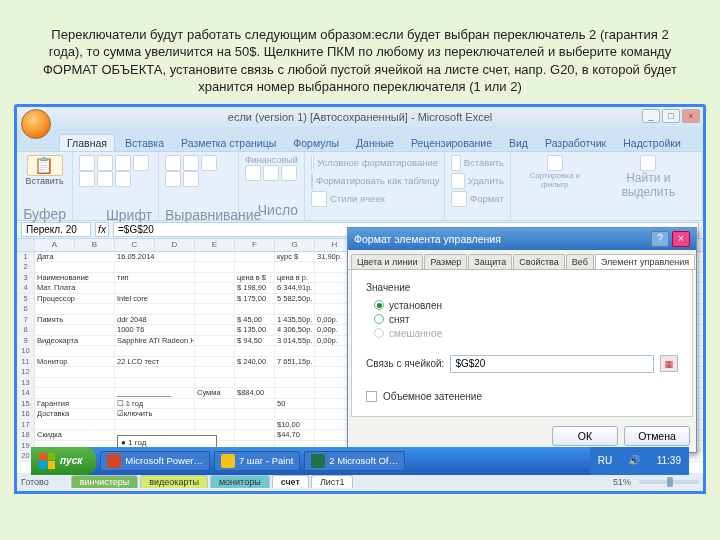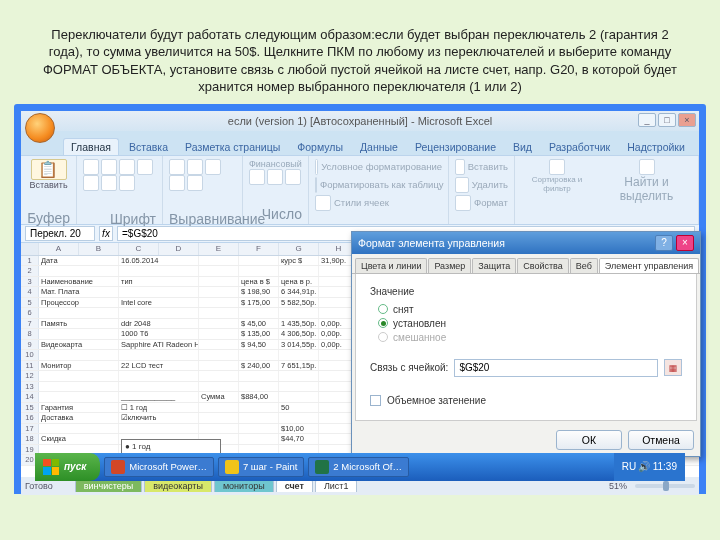--- a/index.html
+++ b/index.html
@@ -1,21 +1,21 @@
 <!DOCTYPE html>
 <html><head>
 <meta charset="utf-8">
 <style>
   * { box-sizing: border-box; margin: 0; padding: 0; }
   body { width: 720px; height: 540px; font-family: "Segoe UI", Tahoma, sans-serif; font-size: 11px; background: #e8f5d8; overflow: hidden; }
 
   .instruction { text-align: center; padding: 8px 40px 4px; font-size: 13px; line-height: 1.35; color: #222; }
   .instruction .title { font-weight: bold; }
 
-  .excel-window { margin: 4px 14px 0; border: 7px solid #3b82f6; background: #cde3f3; position: relative; height: 390px; border-radius: 3px 3px 0 0; }
+  .excel-window { margin: 4px 14px 0; border: 3px solid #3b82f6; background: #cde3f3; position: relative; height: 390px; border-radius: 3px 3px 0 0; }
 
   .titlebar { height: 20px; display: flex; align-items: center; justify-content: center; position: relative; background: linear-gradient(#e6eef6,#d4e5f3); font-size: 11px; color: #555; }
   .titlebar .win-ctrl { position: absolute; right: 3px; top: 2px; display: flex; gap: 2px; }
   .titlebar .win-btn { width: 18px; height: 14px; background: #eef5fb; border: 1px solid #9db6ce; border-radius: 2px; font-size: 9px; text-align: center; line-height: 12px; color: #556; cursor: pointer; }
   .titlebar .win-btn.close { background: #e99f91; }
   .office-btn { position:absolute; left:4px; top:2px; width:30px; height:30px; border-radius:50%; background: radial-gradient(circle at 40% 35%, #ffd27a, #f58b1f 60%, #c05812); border:1px solid #a8672d; z-index:2; }
 
   .ribbon-tabs { height: 18px; margin-top: 6px; display: flex; align-items: flex-end; padding-left: 42px; gap: 3px; font-size: 10.5px; color: #3b66a3; }
   .ribbon-tab { padding: 2px 7px; border-radius: 3px 3px 0 0; cursor: pointer; }
   .ribbon-tab.active { background: #e9f2fb; border: 1px solid #bcd4ec; border-bottom: none; color: #234; }
@@ -70,27 +70,27 @@
   .dialog .disabled { color:#aaa; }
   .dialog .link-row { display:flex; align-items:center; gap:6px; margin-top:16px; font-size:10px; }
   .dialog .link-row input { flex:1; border:1px solid #abc1d9; height:17px; padding:8px 4px; font-size:10px; }
   .dialog .pick { width:18px; height:17px; border:1px solid #abc1d9; background:#f5e4e0; display:flex; align-items:center; justify-content:center; font-size:9px; color:#b33; cursor:pointer; }
   .dialog .chk-row { display:flex; align-items:center; gap:6px; margin-top:18px; font-size:10px; }
   .dialog .chk { width:11px; height:11px; border:1px solid #9bb4ce; background:#fff; }
   .dialog .btn-row2 { display:flex; justify-content:flex-end; gap:6px; padding:6px; }
   .dialog .dlg-btn { min-width:66px; height:20px; border:1px solid #9bb4ce; background:linear-gradient(#fdfdfd,#e6ecf3); border-radius:3px; font-size:10.5px; cursor:pointer; }
 
   
-  .taskbar { position:absolute; bottom:6px; left:14px; right:14px; height:28px; background:linear-gradient(#3c90ea,#1b5dbb); display:flex; align-items:center; font-size:10px; color:#fff; border-radius:0 0 3px 3px;text-align:center; }
+  .taskbar { position:absolute; bottom:16px; left:14px; right:14px; height:28px; background:linear-gradient(#3c90ea,#1b5dbb); display:flex; align-items:center; font-size:10px; color:#fff; border-radius:0 0 3px 3px;text-align:center; }
   .start { display:flex; align-items:center; gap:5px; background:linear-gradient(#5ab54b,#2d8f26); height:100%; padding:0 14px 0 8px; border-radius:0 10px 10px 0; font-style:italic; font-weight:bold; }
   .start .logo { width:16px; height:16px; display:grid; grid-template-columns:1fr 1fr; grid-template-rows:1fr 1fr; gap:1px; }
   .start .logo span:nth-child(1){background:#f25022;} .start .logo span:nth-child(2){background:#7fba00;}
   .start .logo span:nth-child(3){background:#00a4ef;} .start .logo span:nth-child(4){background:#ffb900;}
   .task-item { background:#3b7bd1; border:1px solid #265ba3; border-radius:2px; height:20px; display:flex; align-items:center; padding:0 6px; margin-left:4px; gap:4px; font-size:9.5px; max-width:110px; overflow:hidden; white-space:nowrap; cursor:pointer; }
-  .tray { margin-left:auto; background:#2a74cf; height:100%; display:flex; align-items:center; padding:0 8px; gap:2px; }
+  .tray { margin-left:auto; background:#2a74cf; height:100%; display:flex; align-items:center; padding:0 8px; gap:16px; }
   .task-icon { width:14px; height:14px; border-radius:2px; display:inline-block; }
 </style>
 </head>
 <body>
 
 <div class="instruction">
   <br>
   <span>Переключатели будут работать следующим образом:если будет выбран переключатель 2 (гарантия 2 года), то сумма увеличится на 50$. Щелкните ПКМ по любому из переключателей и выберите команду ФОРМАТ ОБЪЕКТА, установите связь с любой пустой ячейкой на листе счет, напр. G20, в которой будет хранится номер выбранного переключателя (1 или 2)</span>
 </div>
 
@@ -445,26 +445,26 @@
       <div class="dtab">Цвета и линии</div>
       <div class="dtab">Размер</div>
       <div class="dtab">Защита</div>
       <div class="dtab">Свойства</div>
       <div class="dtab">Веб</div>
       <div class="dtab active">Элемент управления</div>
     </div>
     <div class="body">
       <div class="grp-title">Значение</div>
       <div class="radio">
+          <span class="rdot sel"></span>
+          <span>установлен</span>
+        </div>
+      <div class="radio">
           <span class="rdot"></span>
           <span>снят</span>
-        </div>
-      <div class="radio">
-          <span class="rdot sel"></span>
-          <span>установлен</span>
         </div>
       <div class="radio disabled">
           <span class="rdot" style="border-color:#ccc"></span>
           <span>смешанное</span>
         </div>
       <div class="link-row">
         <span>Связь с ячейкой:</span>
         <input value="$G$20" style="">
         <div class="pick">▦</div>
       </div>

